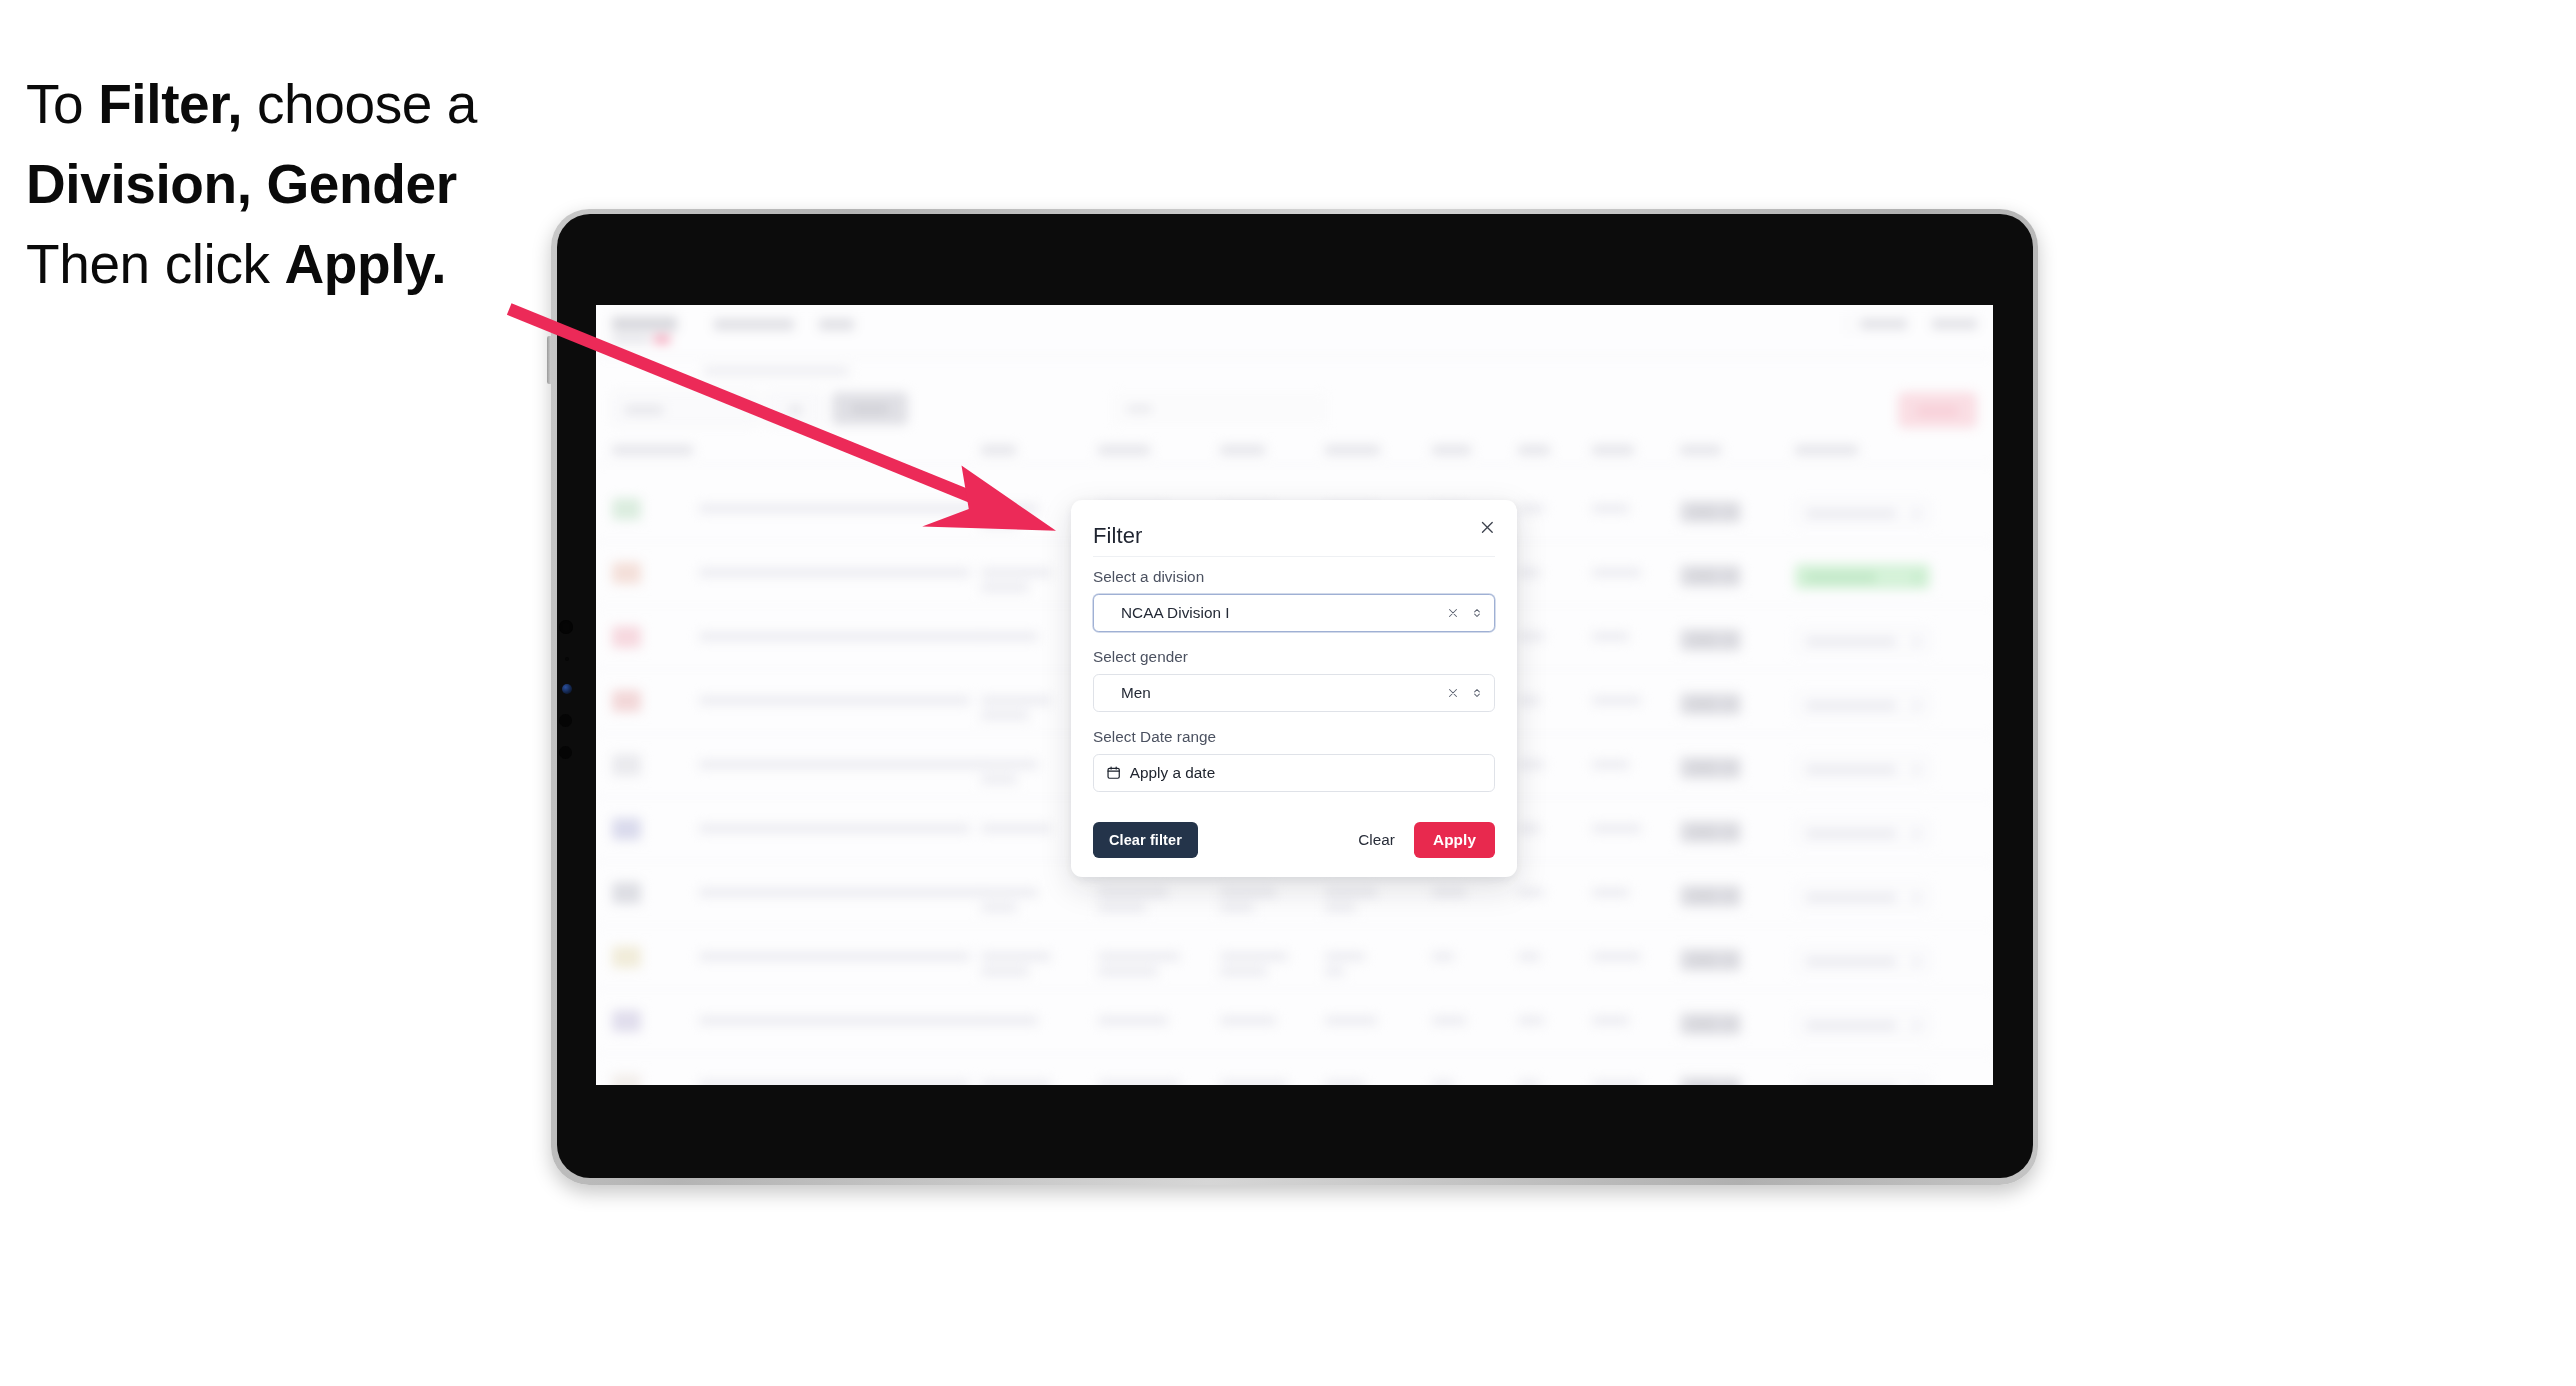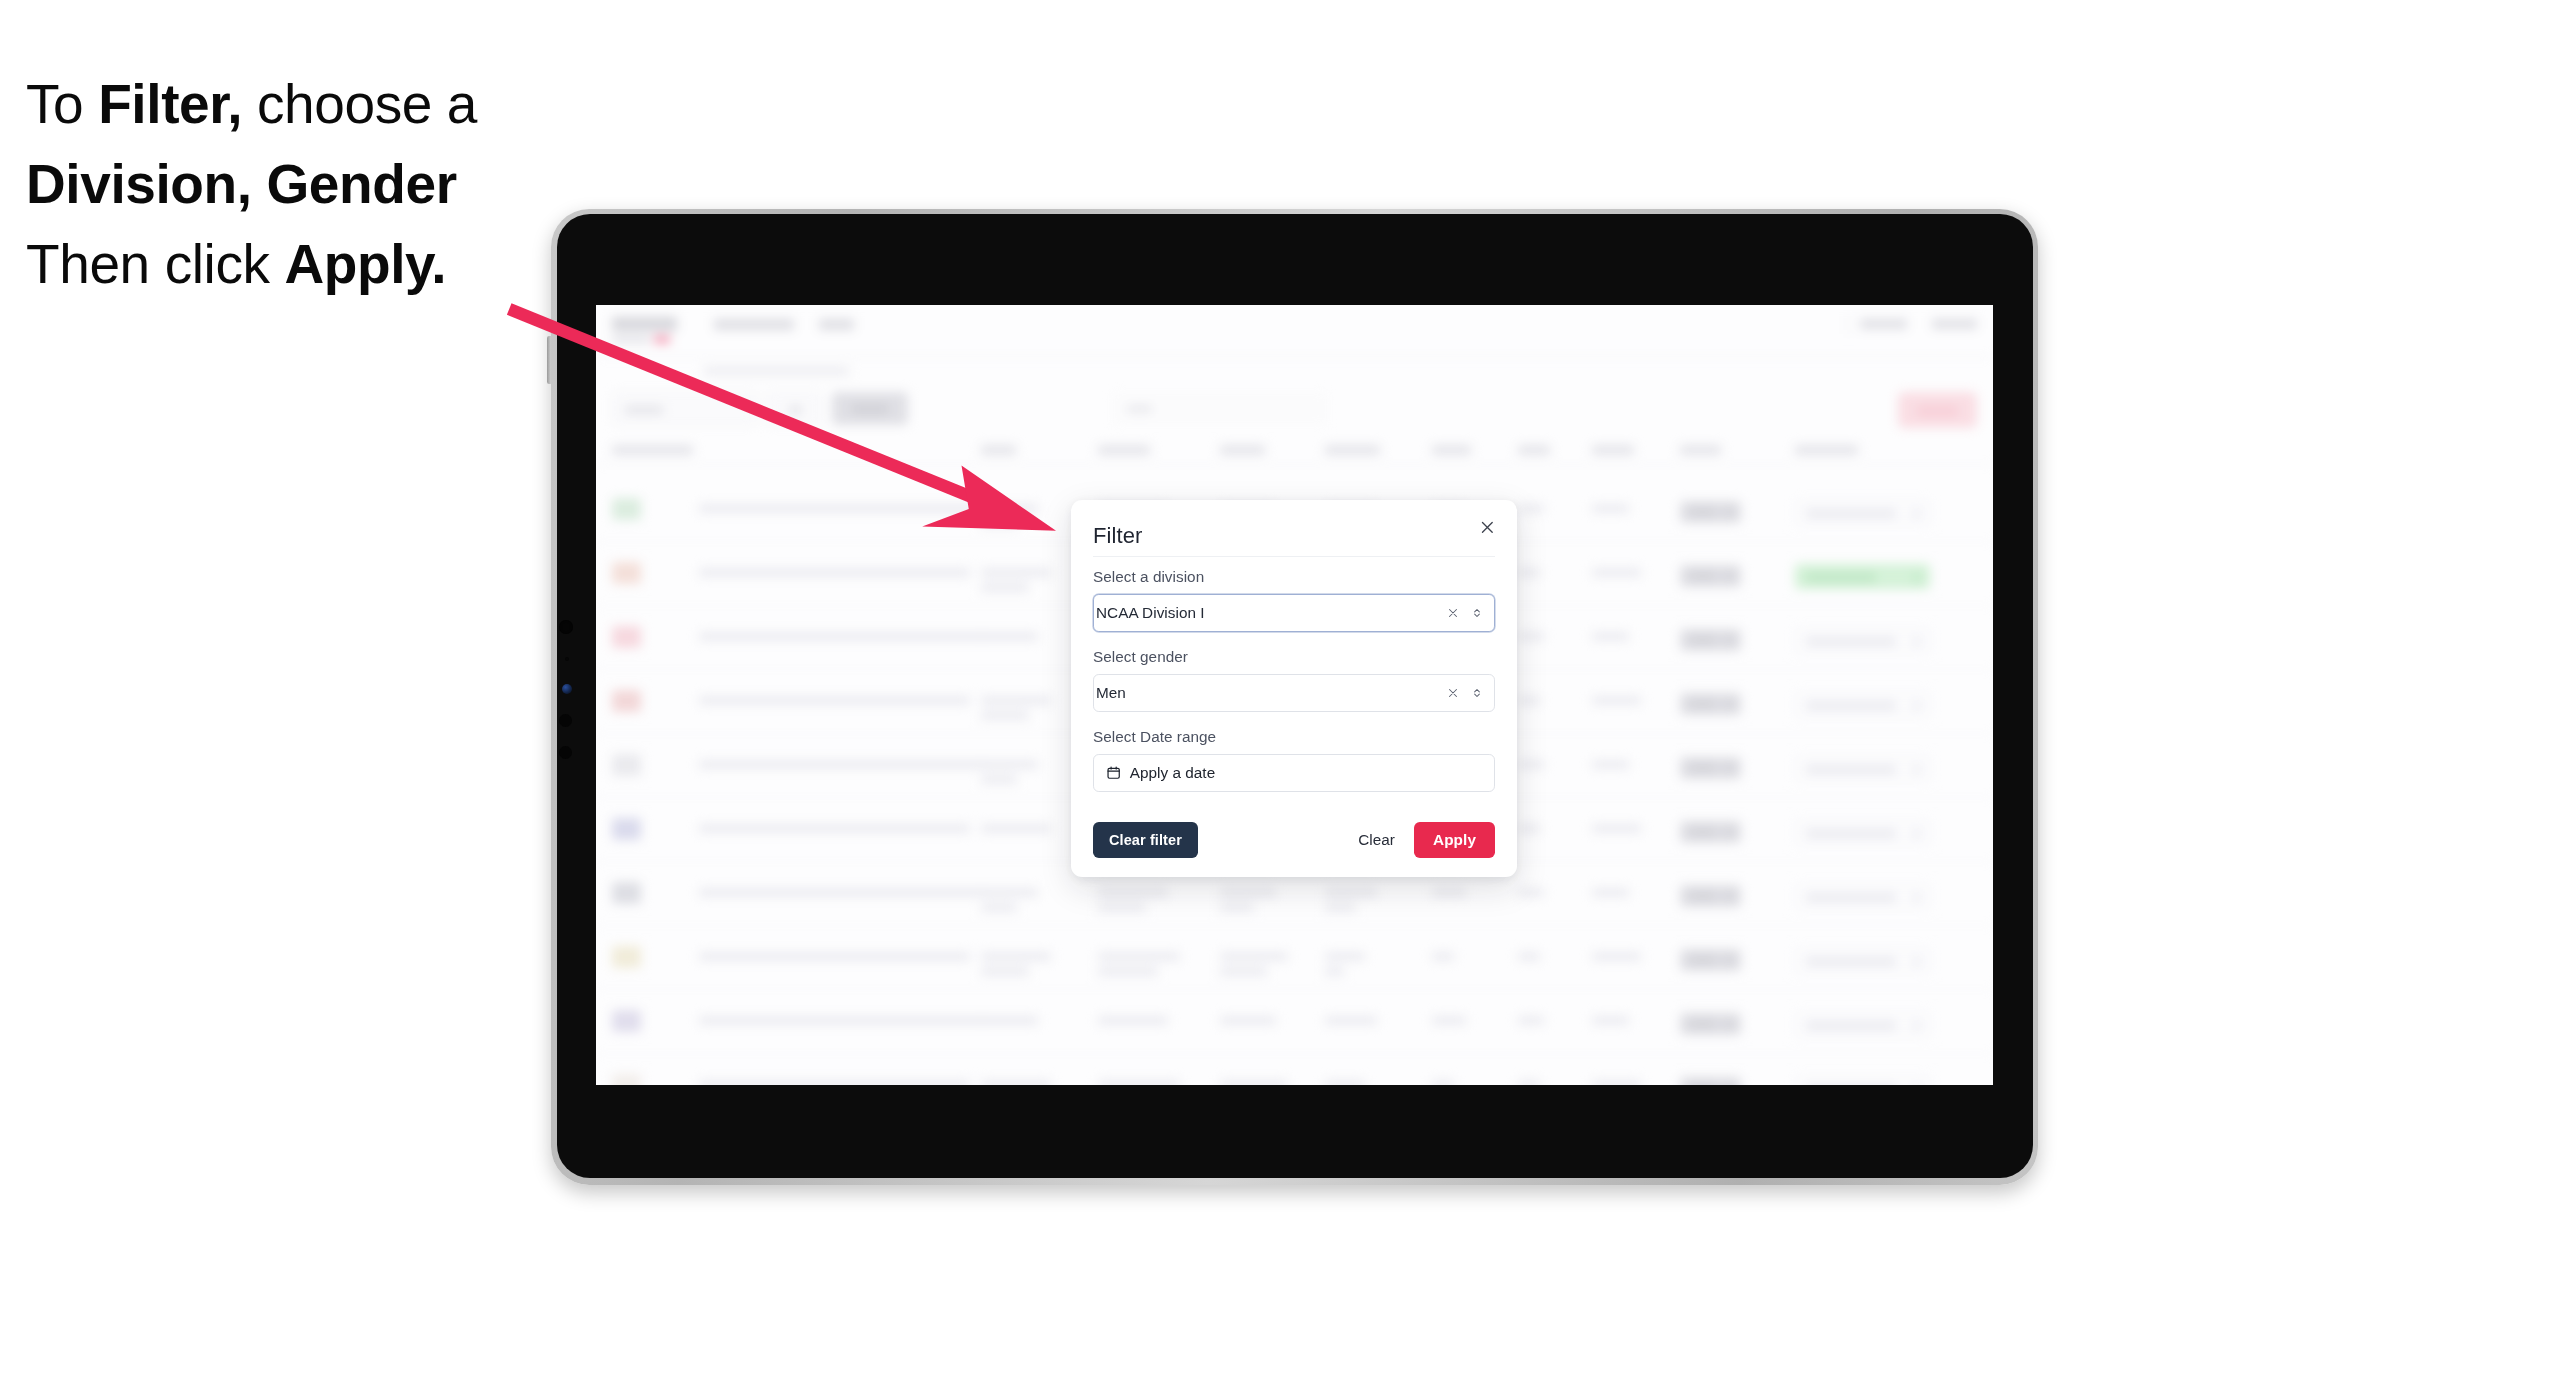--- a/index.html
+++ b/index.html
@@ -153,21 +153,21 @@
     width: 100%; height: 38px;
     background: #ffffff;
     border: 0.7px solid #dfe2e8;
     border-radius: 5.8px;
     display: flex; align-items: center;
     cursor: pointer;
     margin-bottom: 16px;
   }
   .ctrl.focused { border-color: #9fb0d4; box-shadow: 0 0 0 0.7px #c3cee4; }
   .ctrl-value {
-    font-size: 15.3px; color: #242a36; padding-left: 2px; letter-spacing: 0.04px;
+    font-size: 15.3px; color: #242a36; padding-left: 27px; letter-spacing: 0.04px;
   }
   .ctrl-icons { position: absolute; right: 10.2px; top: 0; height: 100%;
                 display: flex; align-items: center; gap: 9.5px; }
   .ctrl-icons svg { width: 14px; height: 14px; color: #5c6270; }
   .cal-icon { margin-left: 12.4px; margin-right: 8px; display: flex; align-items: center; }
   .cal-icon svg { width: 15.3px; height: 15.3px; color: #1d222d; }
   .ctrl-placeholder { font-size: 15.3px; color: #20252f; letter-spacing: 0.04px; }
 
   #modal-actions {
     position: absolute; left: 22px; right: 22px; bottom: 19px;

